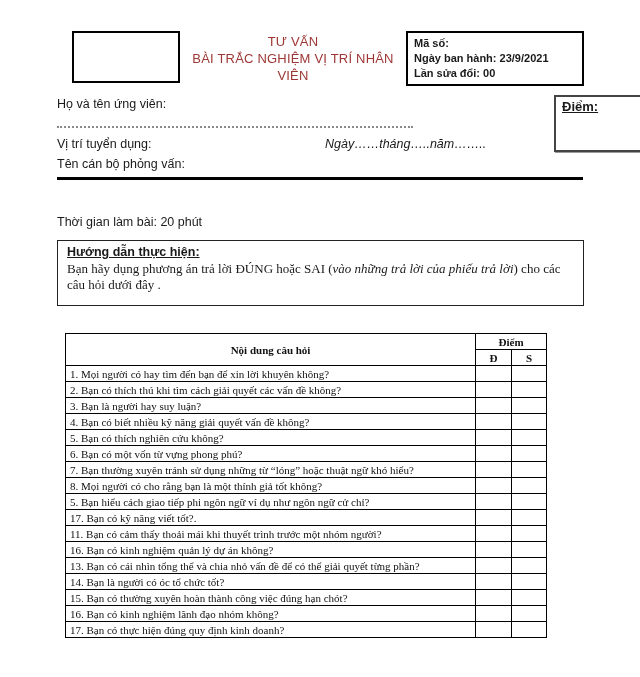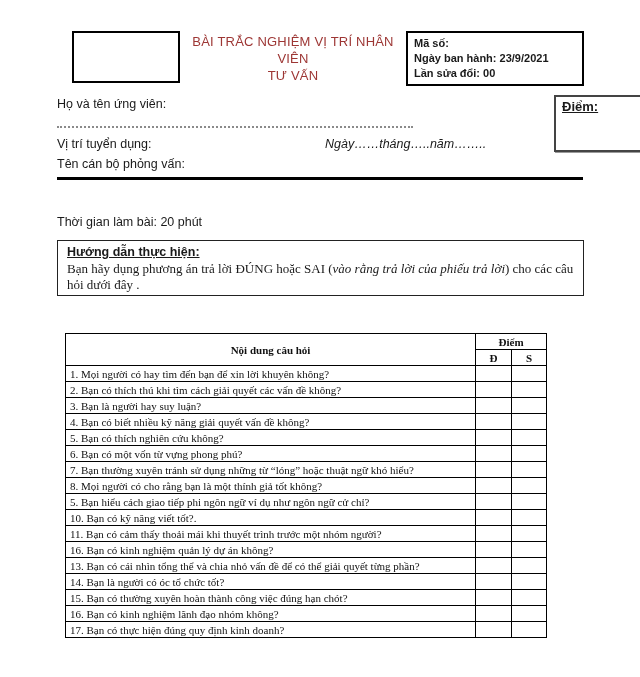--- a/index.html
+++ b/index.html
@@ -85,21 +85,21 @@
   .time-label {
     position: absolute;
     left: 57px; top: 215px;
     font-size: 12.5px;
   }
   .instruction-box {
     position: absolute;
     left: 57px; top: 240px;
     width: 527px;
     border: 1.5px solid #222;
-    padding: 4px 9px 2px 9px;
+    padding: 4px 9px 12px 9px;
   }
   .instruction-heading {
     font-size: 12.5px;
     font-weight: bold;
     text-decoration: underline;
     margin-bottom: 2px;
   }
   .instruction-body {
     font-family: "Liberation Serif", serif;
     font-size: 13px;
@@ -130,22 +130,22 @@
   .qtable td.acell { background: #fff; }
 </style>
 </head>
 <body>
 
 <div class="page">
 
   <div class="header-band">
     <div class="logo-box"></div>
     <div class="title-cell" style="color: rgb(157, 54, 52);">
+      <div>TƯ VẤN</div>
       <div>BÀI TRẮC NGHIỆM VỊ TRÍ NHÂN VIÊN</div>
-      <div>TƯ VẤN</div>
     </div>
     <div class="doc-info-box">
       <div>Mã số:</div>
       <div>Ngày ban hành: 23/9/2021</div>
       <div>Lần sửa đổi: 00</div>
     </div>
   </div>
 
   <div class="candidate">
     <div class="cand-line">Họ và tên ứng viên:</div>
@@ -159,21 +159,21 @@
     <div class="score-box">
       <span>Điểm:</span>
     </div>
   </div>
 
   <div class="time-label">Thời gian làm bài: 20 phút</div>
 
   <div class="instruction-box">
     <div class="instruction-heading">Hướng dẫn thực hiện:</div>
     <div class="instruction-body">
-      <span>Bạn hãy dụng phương án trả lời ĐÚNG hoặc SAI (</span><span class="ital">vào rằng trả lời của phiếu trả lời</span><span>) cho các câu hỏi dưới đây .</span>
+      <span>Bạn hãy dụng phương án trả lời ĐÚNG hoặc SAI (</span><span class="ital">vào những trả lời của phiếu trả lời</span><span>) cho các câu hỏi dưới đây .</span>
     </div>
   </div>
 
   <table class="qtable">
     <thead>
       <tr>
         <th class="col-q" rowspan="2">Nội dung câu hỏi</th>
         <th colspan="2">Điểm</th>
       </tr>
       <tr>
@@ -221,21 +221,21 @@
           <td class="qcell">8. Mọi người có cho rằng bạn là một thính giả tốt không?</td>
           <td class="acell"></td>
           <td class="acell"></td>
         </tr>
         <tr>
           <td class="qcell">5. Bạn hiểu cách giao tiếp phi ngôn ngữ ví dụ như ngôn ngữ cử chỉ?</td>
           <td class="acell"></td>
           <td class="acell"></td>
         </tr>
         <tr>
-          <td class="qcell">10. Bạn có kỹ năng viết tốt?.</td>
+          <td class="qcell">17. Bạn có kỹ năng viết tốt?.</td>
           <td class="acell"></td>
           <td class="acell"></td>
         </tr>
         <tr>
           <td class="qcell">11. Bạn có cảm thấy thoải mái khi thuyết trình trước một nhóm người?</td>
           <td class="acell"></td>
           <td class="acell"></td>
         </tr>
         <tr>
           <td class="qcell">16. Bạn có kinh nghiệm quản lý dự án không?</td>

